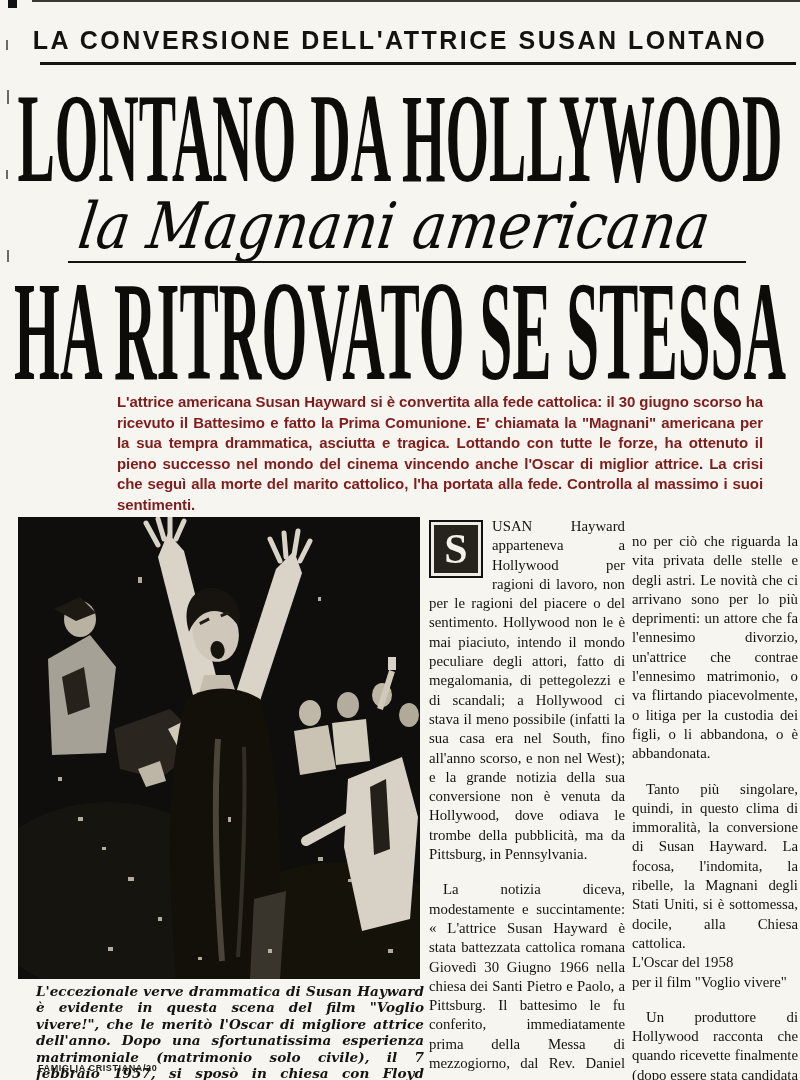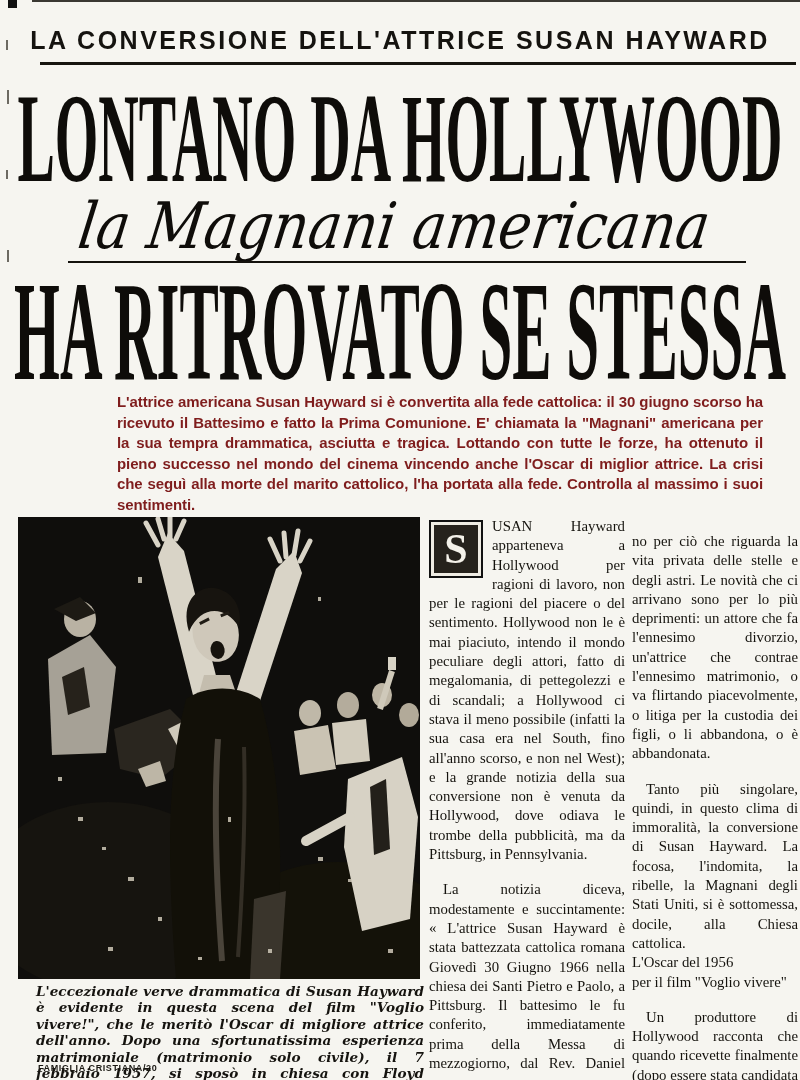--- a/index.html
+++ b/index.html
@@ -82,21 +82,21 @@
 
 <div class="page">
 
   <div class="corner-mark"></div>
   <div class="top-line"></div>
   <div class="edge-tick" style="left:6px; top:40px; height:10px;"></div>
   <div class="edge-tick" style="left:7px; top:90px; height:14px;"></div>
   <div class="edge-tick" style="left:6px; top:170px; height:9px;"></div>
   <div class="edge-tick" style="left:7px; top:250px; height:12px;"></div>
 
-  <div class="kicker">LA CONVERSIONE DELL'ATTRICE SUSAN HAYWARD</div>
+  <div class="kicker">LA CONVERSIONE DELL'ATTRICE SUSAN LONTANO</div>
   <div class="kicker-rule"></div>
 
   <svg class="hl-svg" style="top:84px;" width="800" height="102" viewBox="0 0 800 102">
     <text class="hl-text" x="400" y="97" text-anchor="middle" font-size="128" textLength="765" lengthAdjust="spacingAndGlyphs">LONTANO DA HOLLYWOOD</text>
   </svg>
 
   <svg class="hl-svg" style="top:186px;" width="800" height="80" viewBox="0 0 800 80">
     <text class="script-text" x="400" y="62" text-anchor="middle" font-size="64" textLength="630" lengthAdjust="spacingAndGlyphs" transform="skewX(-8)">la Magnani americana</text>
   </svg>
   <div class="script-rule"></div>
@@ -182,20 +182,20 @@
     </p>
     <p class="gap">La notizia diceva, modestamente e succintamente: « L'attrice Susan Hayward è stata battezzata cattolica romana Giovedì 30 Giugno 1966 nella chiesa dei Santi Pietro e Paolo, a Pittsburg. Il battesimo le fu conferito, immediatamente prima della Messa di mezzogiorno, dal Rev. Daniel McGuire della Società di Gesù. Durante la Messa l'attrice ha ricevuto la sua Prima Comunione ».</p>
 
   </div>
 
   <div class="col col-2">
     <p class="no-indent">no per ciò che riguarda la vita privata delle stelle e degli astri. Le novità che ci arrivano sono per lo più deprimenti: un attore che fa l'ennesimo divorzio, un'attrice che contrae l'ennesimo matrimonio, o va flirtando piacevolmente, o litiga per la custodia dei figli, o li abbandona, o è abbandonata.</p>
     <p class="gap">Tanto più singolare, quindi, in questo clima di immoralità, la conversione di Susan Hayward. La focosa, l'indomita, la ribelle, la Magnani degli Stati Uniti, si è sottomessa, docile, alla Chiesa cattolica.</p>
     <p class="subhead">
       </p>
-      <div>L'Oscar del 1956</div>
+      <div>L'Oscar del 1958</div>
       <div>per il film "Voglio vivere"</div>
     <p></p>
     <p class="gap">Un produttore di Hollywood racconta che quando ricevette finalmente (dopo essere stata candidata tante volte) il premio Oscar per il suo film "I want to live », il capo della Giuria diede un respiro dicendo: « Se anche questa volta non ce l'avesse fatta, mi avrebbe spaccato il cranio ». Questo a significare che Susan sapeva essere, a volte, terribile. E anche la sua forza di volontà era straordinaria.</p>
 
   </div>
 
 </div>
 
 </body></html>

